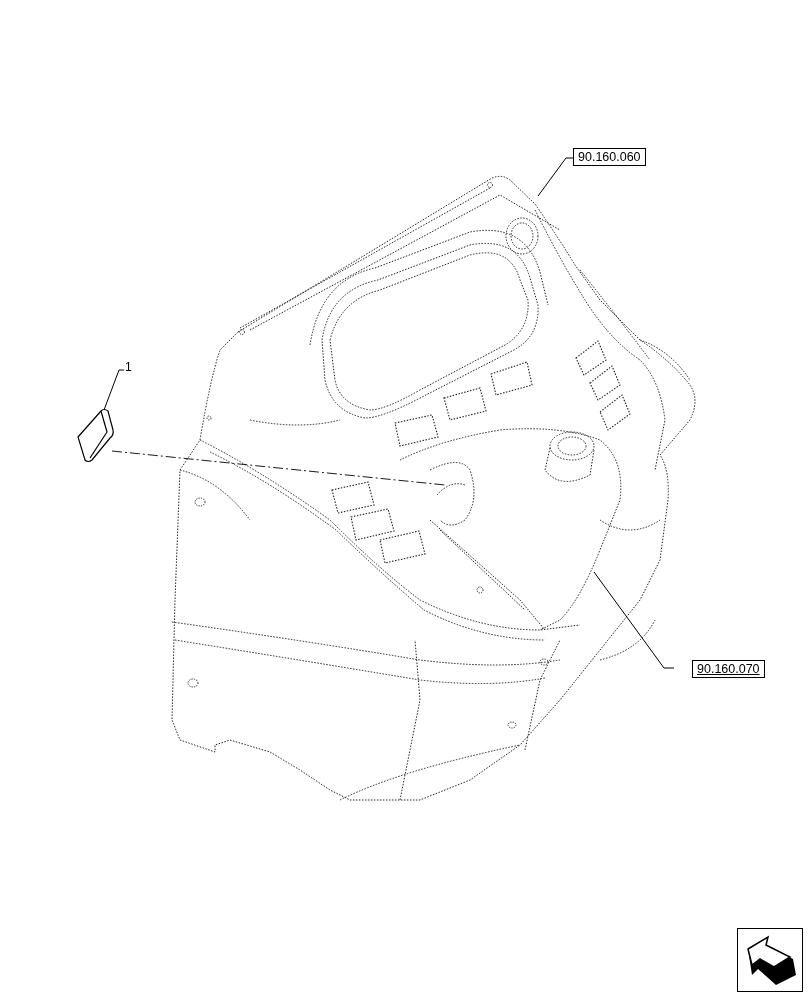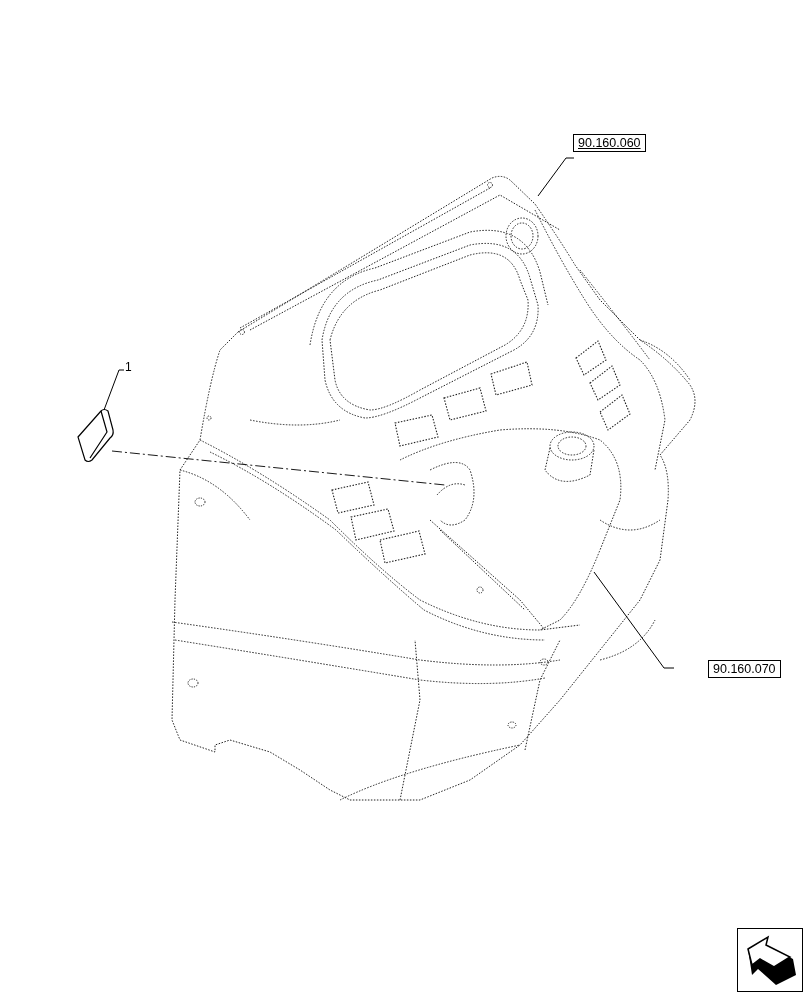--- a/index.html
+++ b/index.html
@@ -94,21 +94,21 @@
     <path d="M104 410 L119 370 L124 370"></path>
     <path d="M538 196 L566 158 L574 158"></path>
     <path d="M594 572 L664 668 L674 668"></path>
   </g>
 
   <path d="M112 451 L445 485" stroke="#000" stroke-width="0.9" stroke-dasharray="10 3 2 3" fill="none"></path>
 </svg>
 
 <span class="item-label" style="left:125px; top:360px;">1</span>
 
-<div class="callout-box" style="left:573px; top:134px;text-decoration:underline;">90.160.060</div>
-<div class="callout-box" style="left:708px; top:660px;">90.160.070</div>
+<div class="callout-box" style="left:573px; top:148px;">90.160.060</div>
+<div class="callout-box" style="left:692px; top:660px;text-decoration:underline;">90.160.070</div>
 
 <div class="nav-icon">
   <svg width="63" height="61" viewBox="0 0 63 61">
     <polygon points="10,20 30,8 28,16 55,30 58,46 38,56 20,40 14,46" fill="#000"></polygon>
     <polygon points="10,20 30,8 28,16 52,28 36,38 22,30 14,36" fill="#fff" stroke="#000" stroke-width="1.5"></polygon>
   </svg>
 </div>
 
 </body></html>

